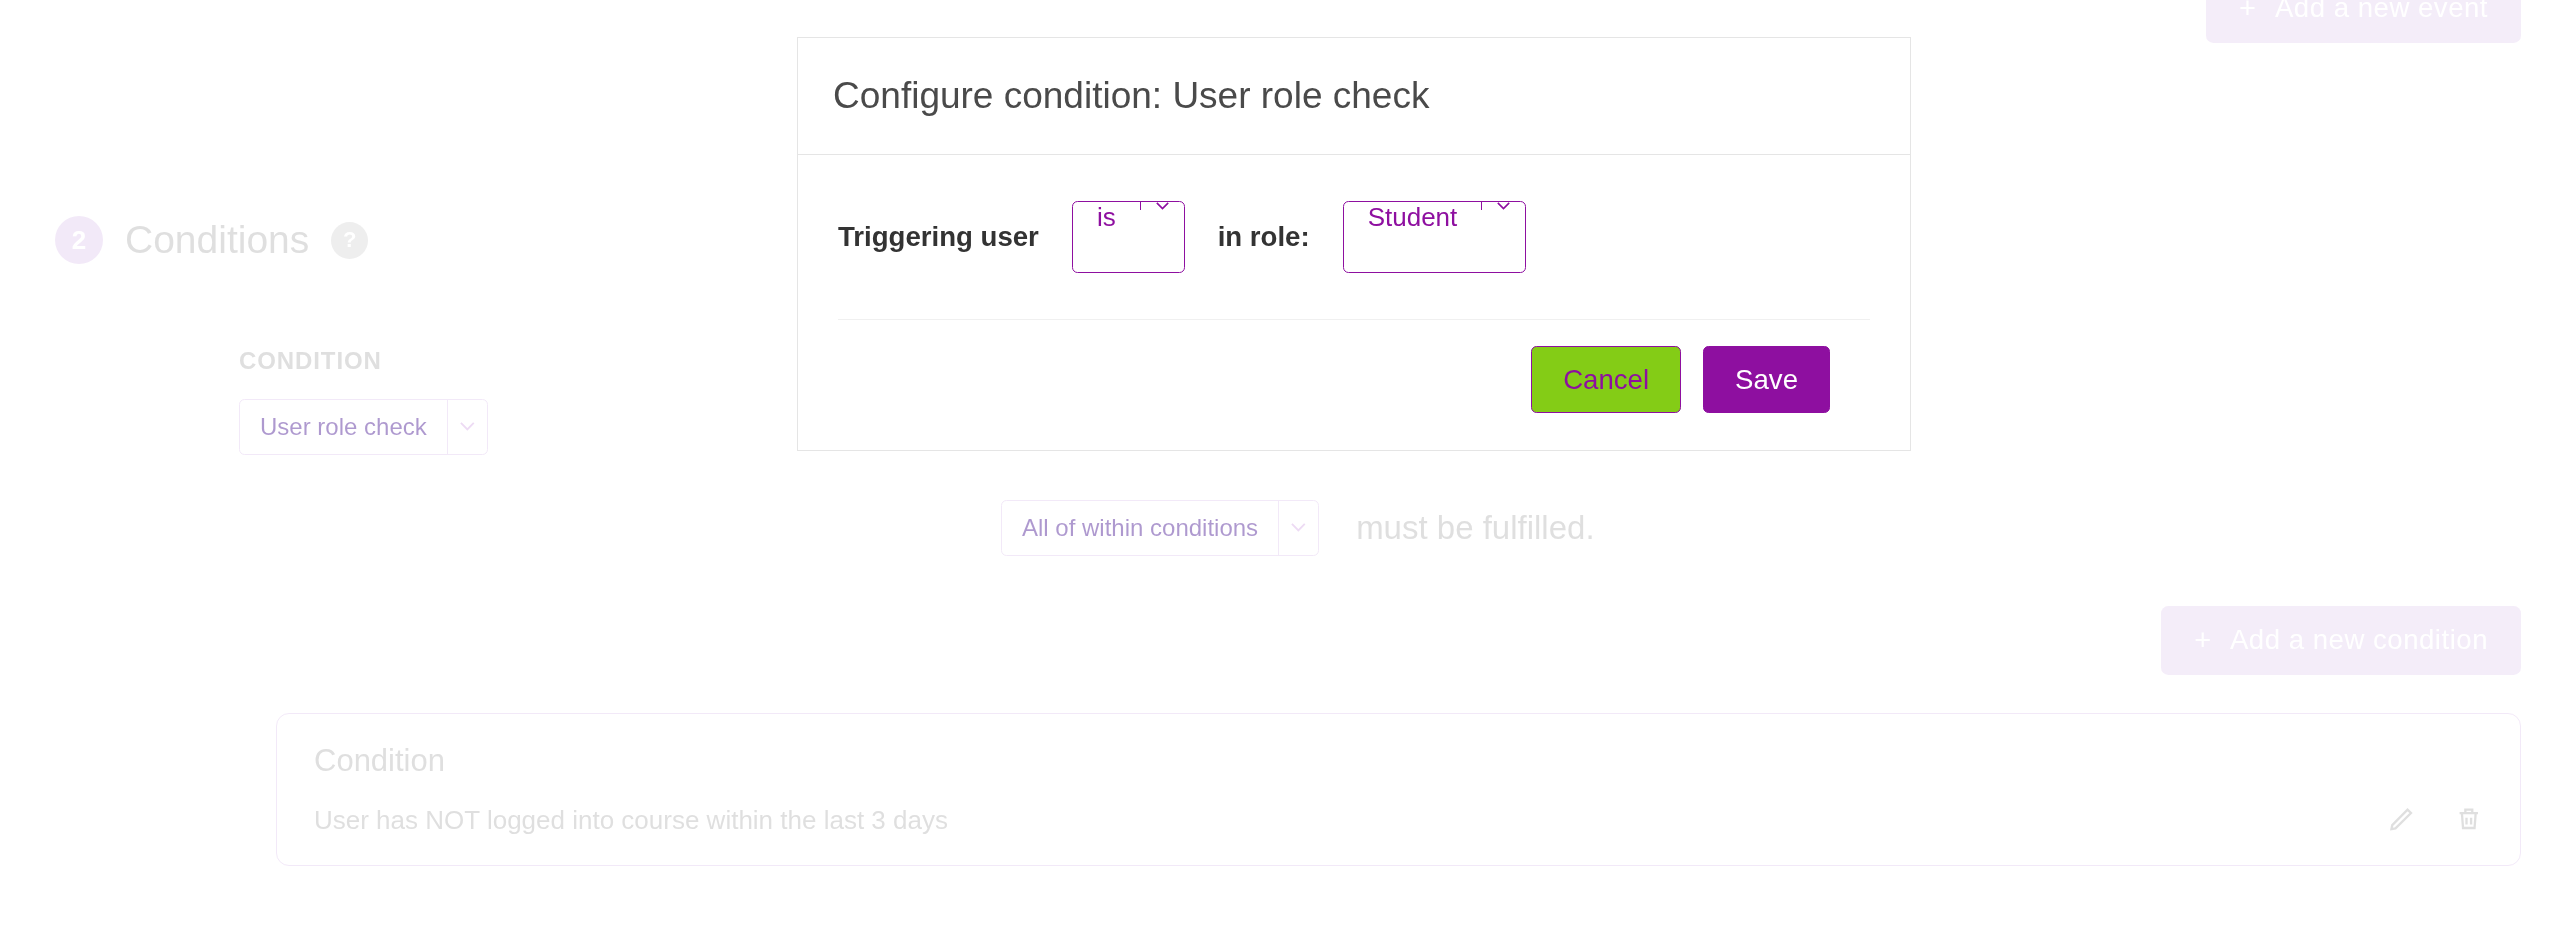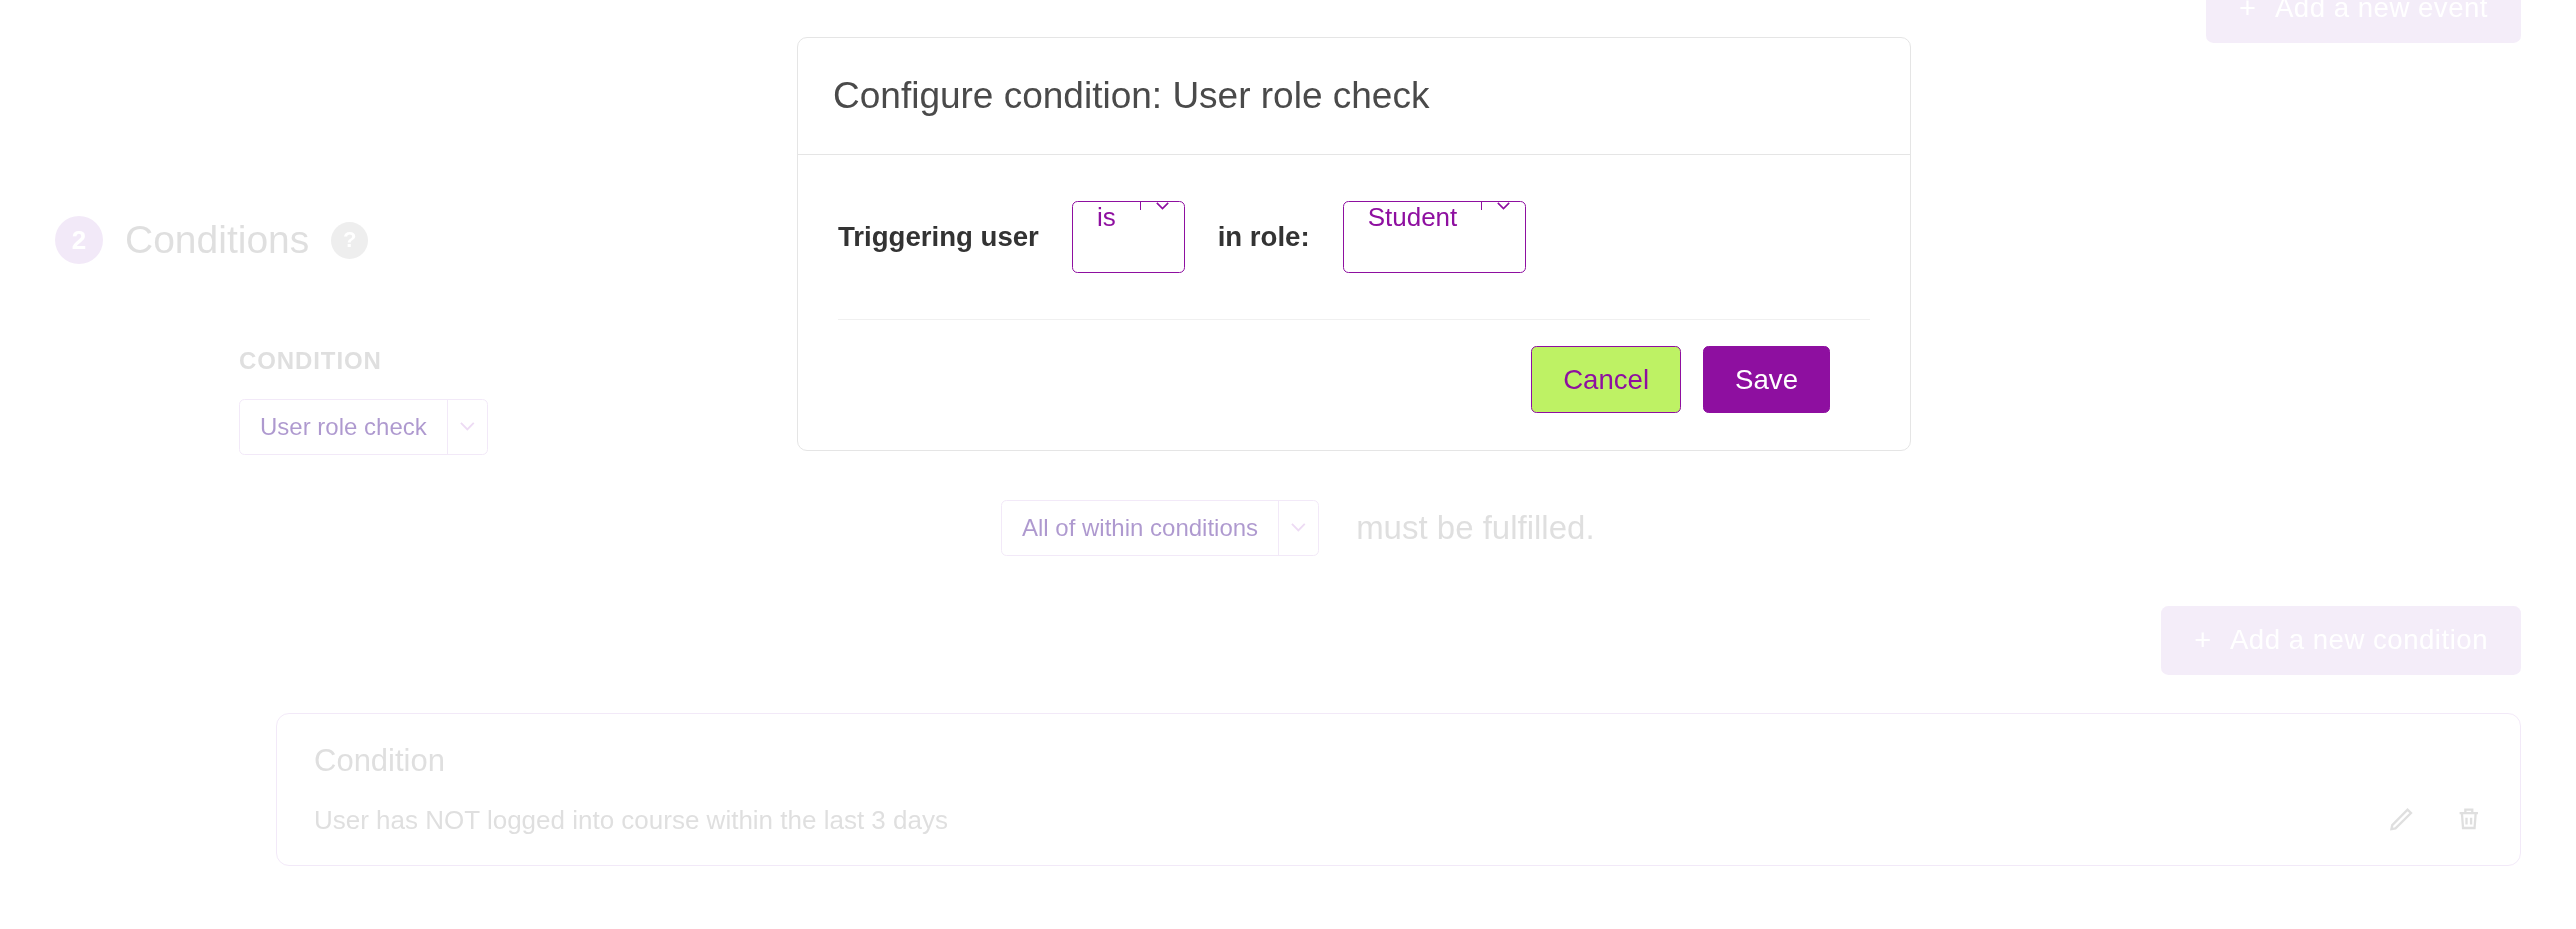--- a/index.html
+++ b/index.html
@@ -150,21 +150,21 @@
   .icon-svg{width:27.6px;height:27.6px;}
 
   
   .dialog{
     position:absolute;
     top:37px;
     left:797px;
     width:1114px;
     background:#ffffff;
     border:1.8px solid var(--border-gray);
-    border-radius:10px;
+    border-radius:0;
     z-index:10;
   }
   .dialog-title{
     padding:37px 35px;
     font-size:37px;
     color:var(--text-dark);
     border-bottom:1.8px solid var(--border-gray);
   }
   .dialog-body{
     padding:46px 40px;
@@ -203,21 +203,21 @@
     border-top:0.9px solid #f0f0f0;
     margin:0 40px;
   }
   .btn{
     padding:16.5px 31px;
     font-size:27.6px;
     border-radius:5.5px;
     cursor:pointer;
   }
   .btn-outline{
-    background:#bef264;
+    background:#84cc16;
     border:1.8px solid var(--purple);
     color:var(--purple);
   }
   .btn-solid{
     background:var(--purple);
     border:1.8px solid var(--purple);
     color:#ffffff;
   }
 
   .chev{display:inline-block;}

